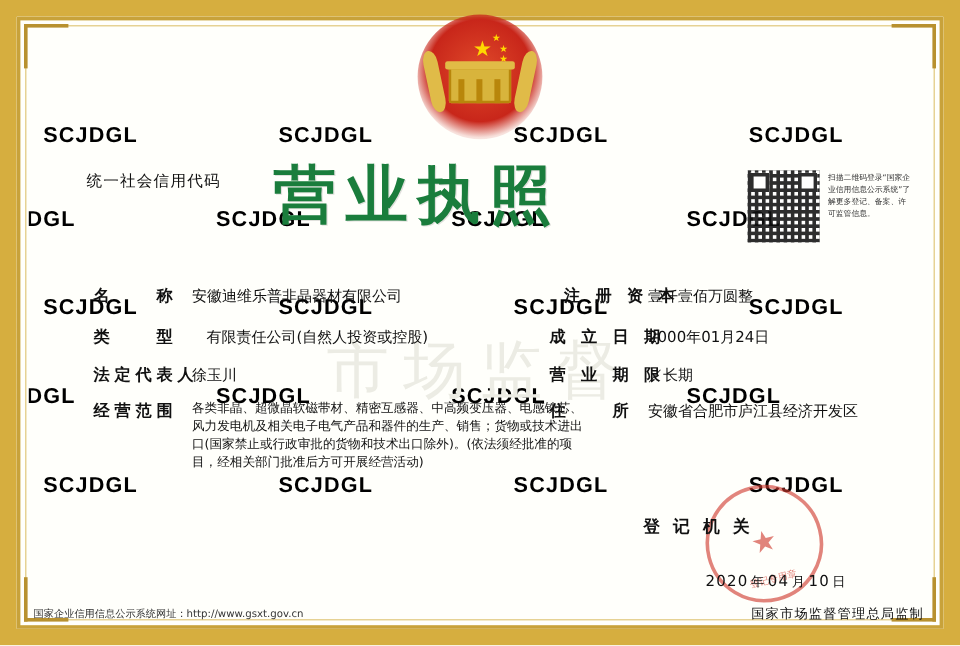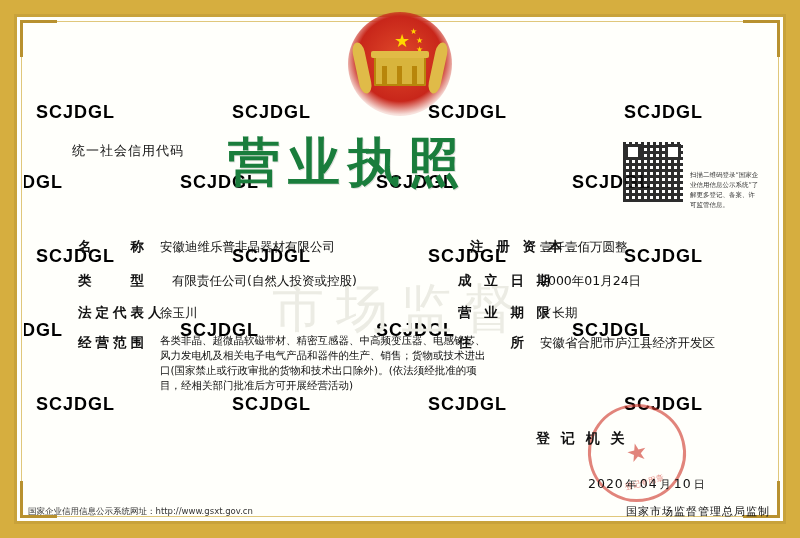--- a/index.html
+++ b/index.html
@@ -200,21 +200,20 @@
   .qr::before { left: 2px; top: 2px; }
   .qr::after  { right: 2px; top: 2px; }
   .qr-note {
     position: absolute;
     left: 690px; top: 143px;
     width: 70px;
     font-size: 6.5px;
     line-height: 10px;
     color: #333;
     font-family: "DejaVu Sans", sans-serif;
-    margin-top: 27px;
   }
 
   
   .fld-label {
     position: absolute;
     font-size: 13.5px;
     color: #111;
     font-weight: bold;
     letter-spacing: 4px;
     font-family: "DejaVu Sans", sans-serif;

